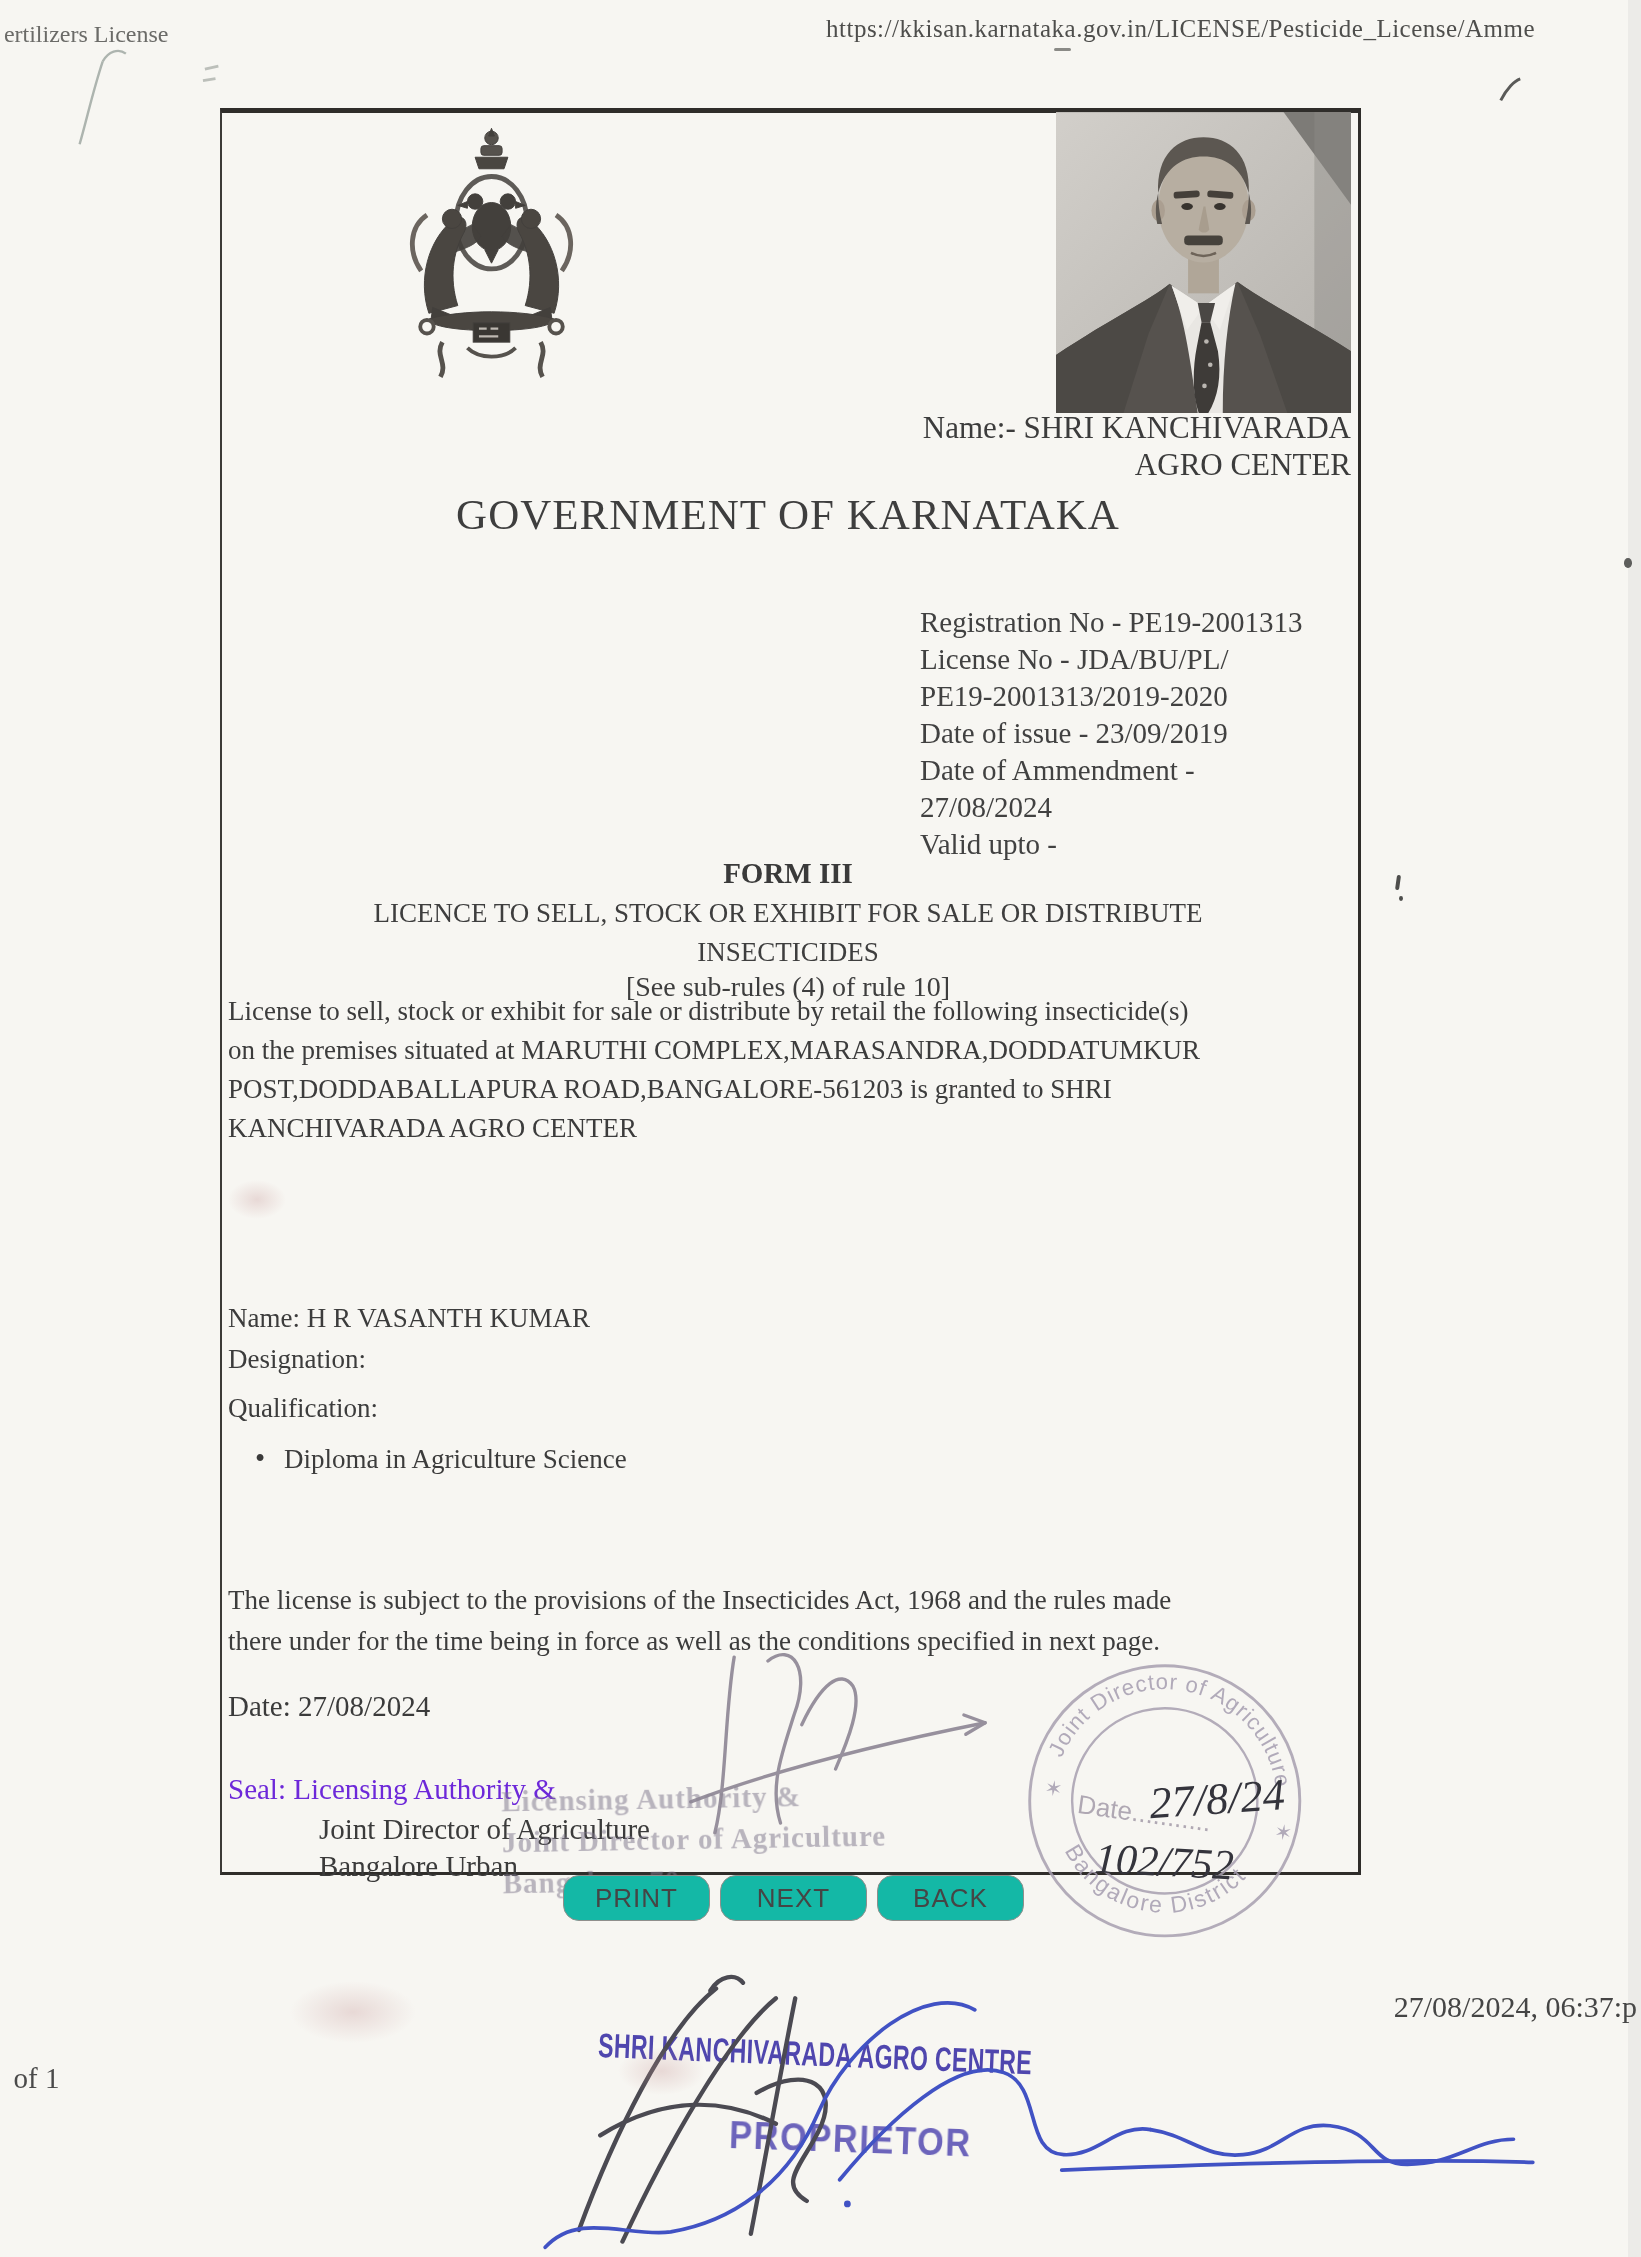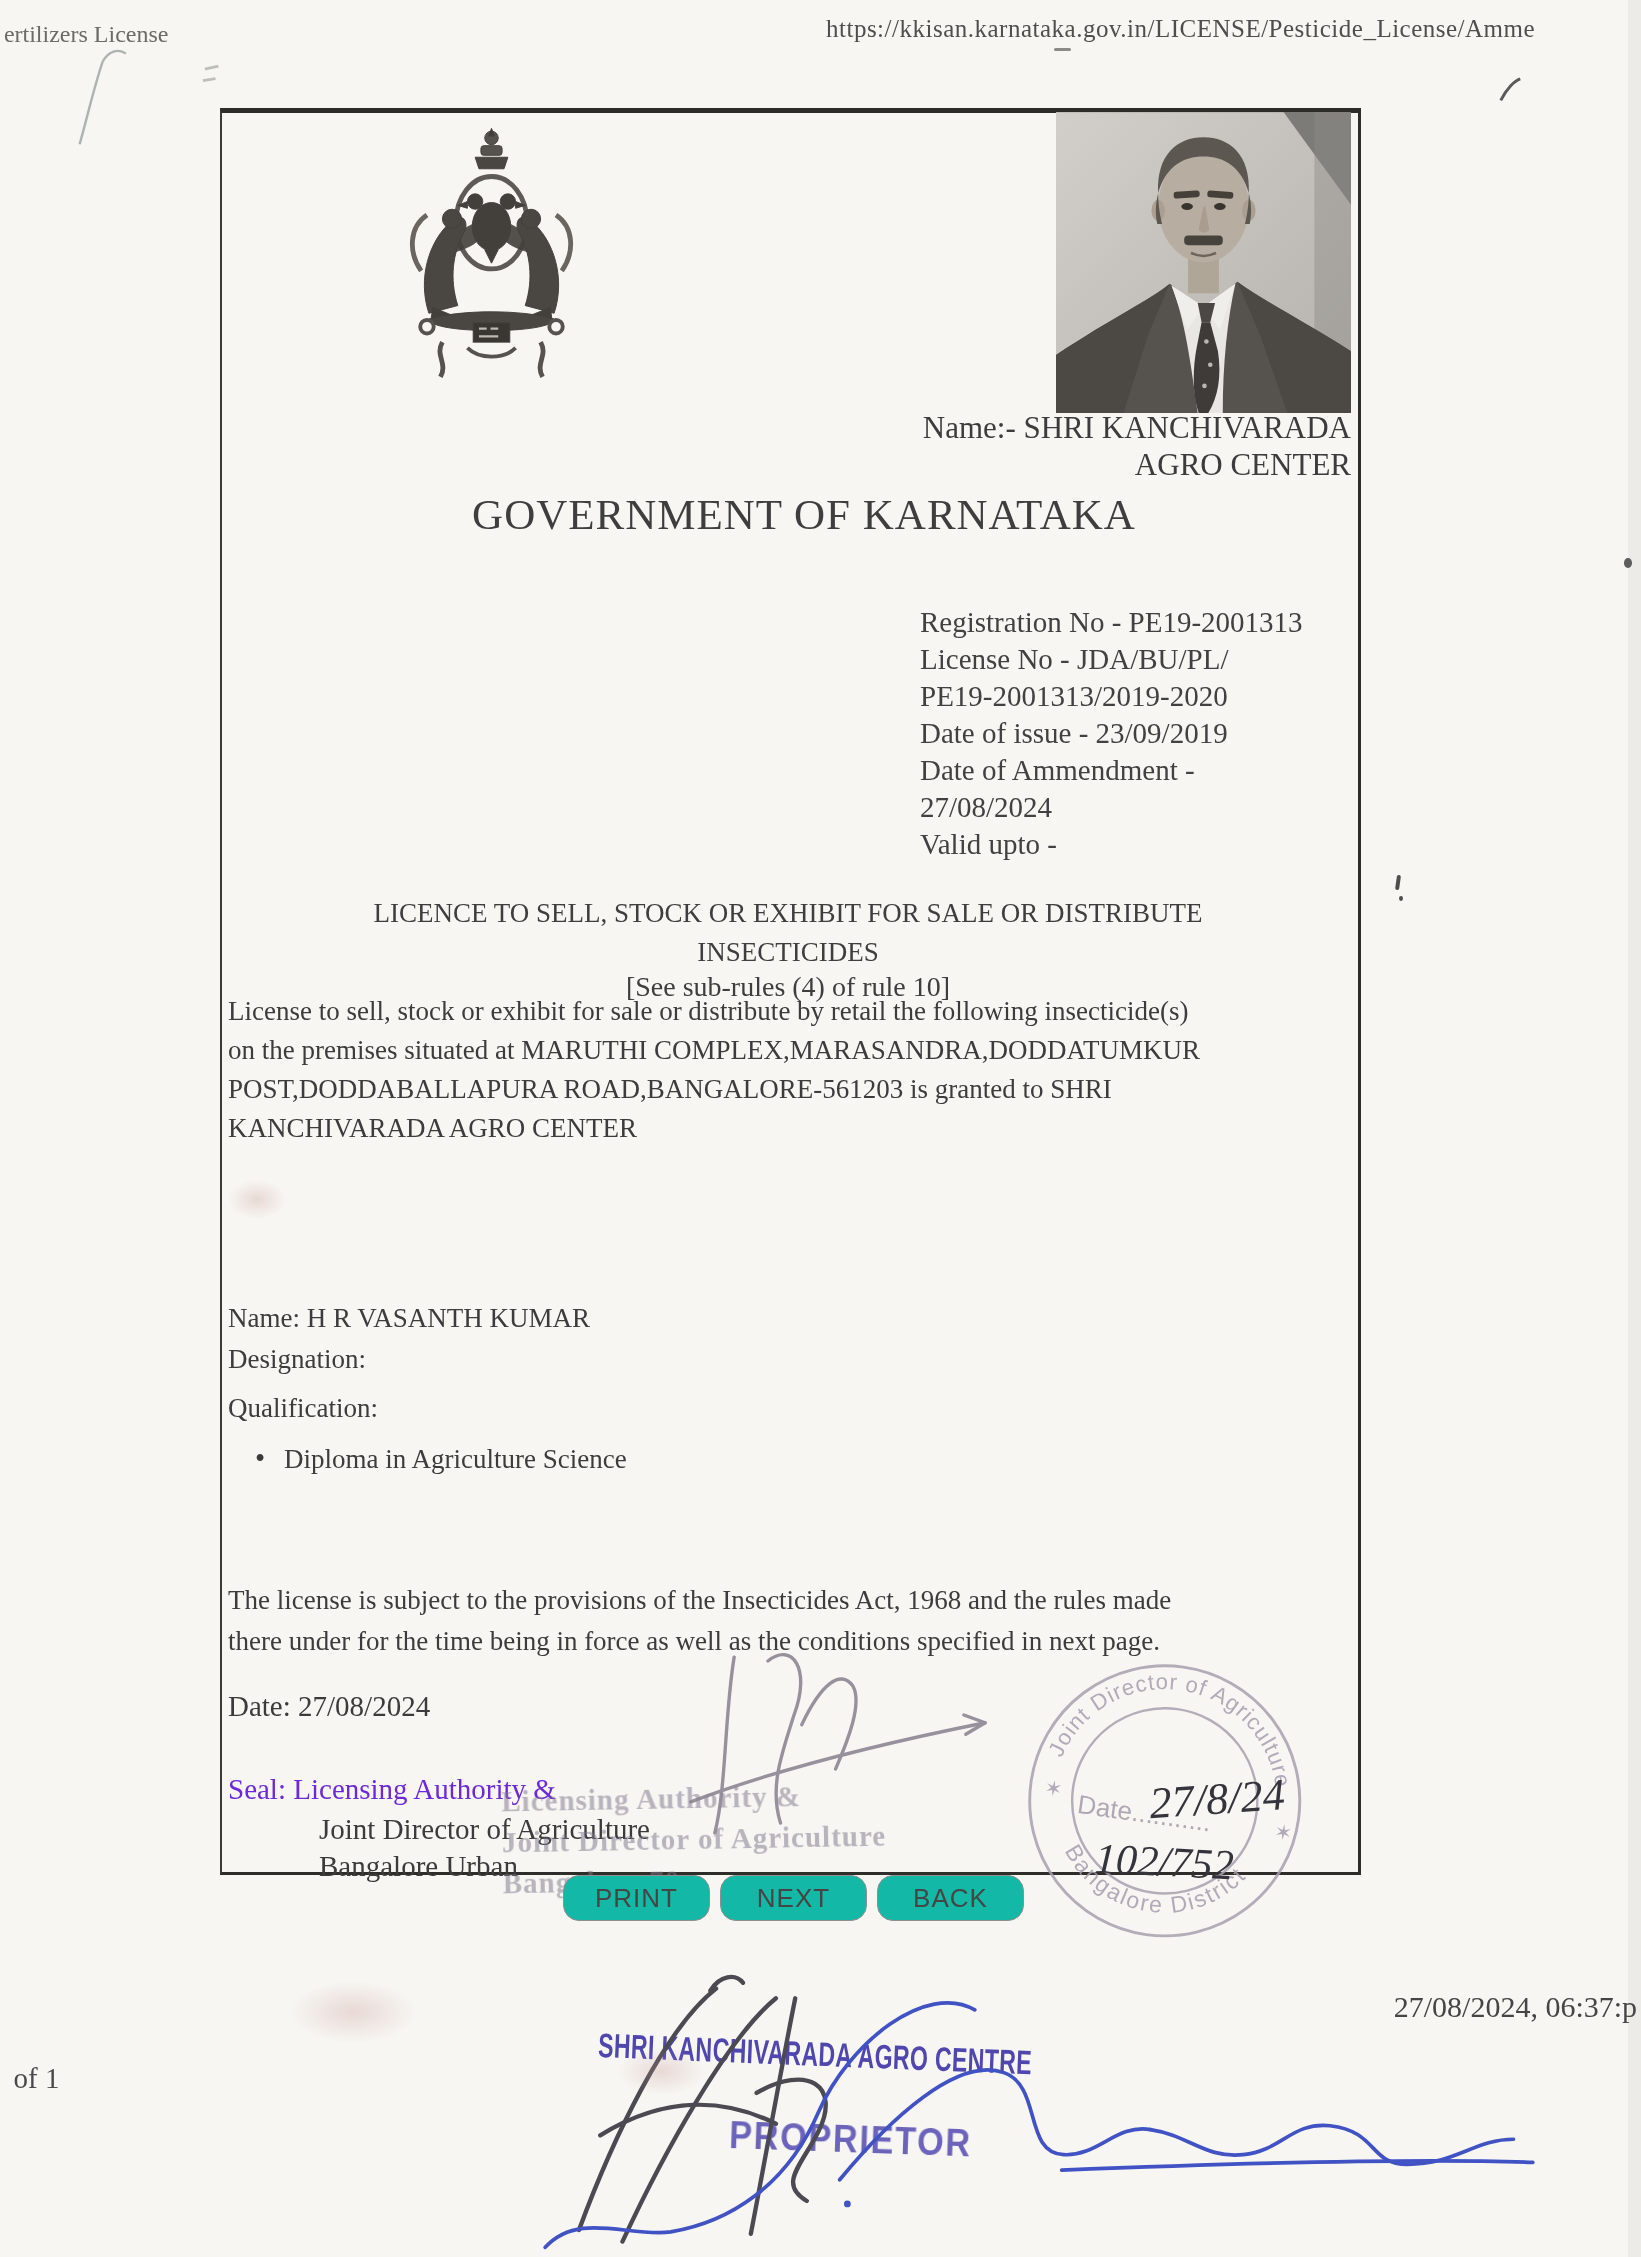--- a/index.html
+++ b/index.html
@@ -16,21 +16,21 @@
   .doc-frame{left:220px;top:108px;width:1136px;height:1759px;
      border-top:5.8px solid #2f2d2a;border-left:2.9px solid #3c3a37;
      border-right:3.9px solid #2f2d2a;border-bottom:3.9px solid #2f2d2a;}
 
   .photo{left:1056px;top:112px;width:295px;height:301px;}
 
   .name-caption{left:830px;top:409px;width:521px;text-align:right;
      font-size:31px;line-height:37px;color:#3c3c3c;}
 
   .gov-title{left:220px;top:490px;width:1136px;text-align:center;
-     font-size:43px;letter-spacing:1px;color:#3e3e3e;padding-left:16px;}
+     font-size:43px;letter-spacing:1px;color:#3e3e3e;}
 
   .reg-block{left:920px;top:587px;width:434px;font-size:29px;line-height:37px;color:#414141;margin-top:17px;}
 
   .form-title{left:220px;top:857px;width:1136px;text-align:center;font-size:29px;font-weight:bold;color:#3a3a3a;}
   .form-subtitle{left:220px;top:894px;width:1136px;text-align:center;font-size:27px;line-height:39px;color:#3e3e3e;}
   .rule-ref{left:220px;top:971px;width:1136px;text-align:center;font-size:28px;color:#3e3e3e;}
 
   .body-par{left:228px;width:1120px;font-size:27px;line-height:39px;color:#3c3c3c;}
   .p1{top:992px;}
   .p2{top:1218px;line-height:40px;}
@@ -183,20 +183,21 @@
 AGRO CENTER</div>
 
   <div class="abs gov-title">GOVERNMENT OF KARNATAKA</div>
   <div class="abs reg-block pre">Registration No - PE19-2001313
 License No - JDA/BU/PL/
 PE19-2001313/2019-2020
 Date of issue - 23/09/2019
 Date of Ammendment -
 27/08/2024
 Valid upto -</div>
+  <div class="abs form-title">FORM III</div>
   <div class="abs form-subtitle pre">LICENCE TO SELL, STOCK OR EXHIBIT FOR SALE OR DISTRIBUTE
 INSECTICIDES</div>
   <div class="abs rule-ref">[See sub-rules (4) of rule 10]</div>
 
   <div class="abs body-par p1 pre">License to sell, stock or exhibit for sale or distribute by retail the following insecticide(s)
 on the premises situated at MARUTHI COMPLEX,MARASANDRA,DODDATUMKUR
 POST,DODDABALLAPURA ROAD,BANGALORE-561203  is granted to  SHRI
 KANCHIVARADA AGRO CENTER</div>
   <div class="abs staff staff-name">Name: H R VASANTH KUMAR</div>
   <div class="abs staff staff-desig">Designation:</div>

